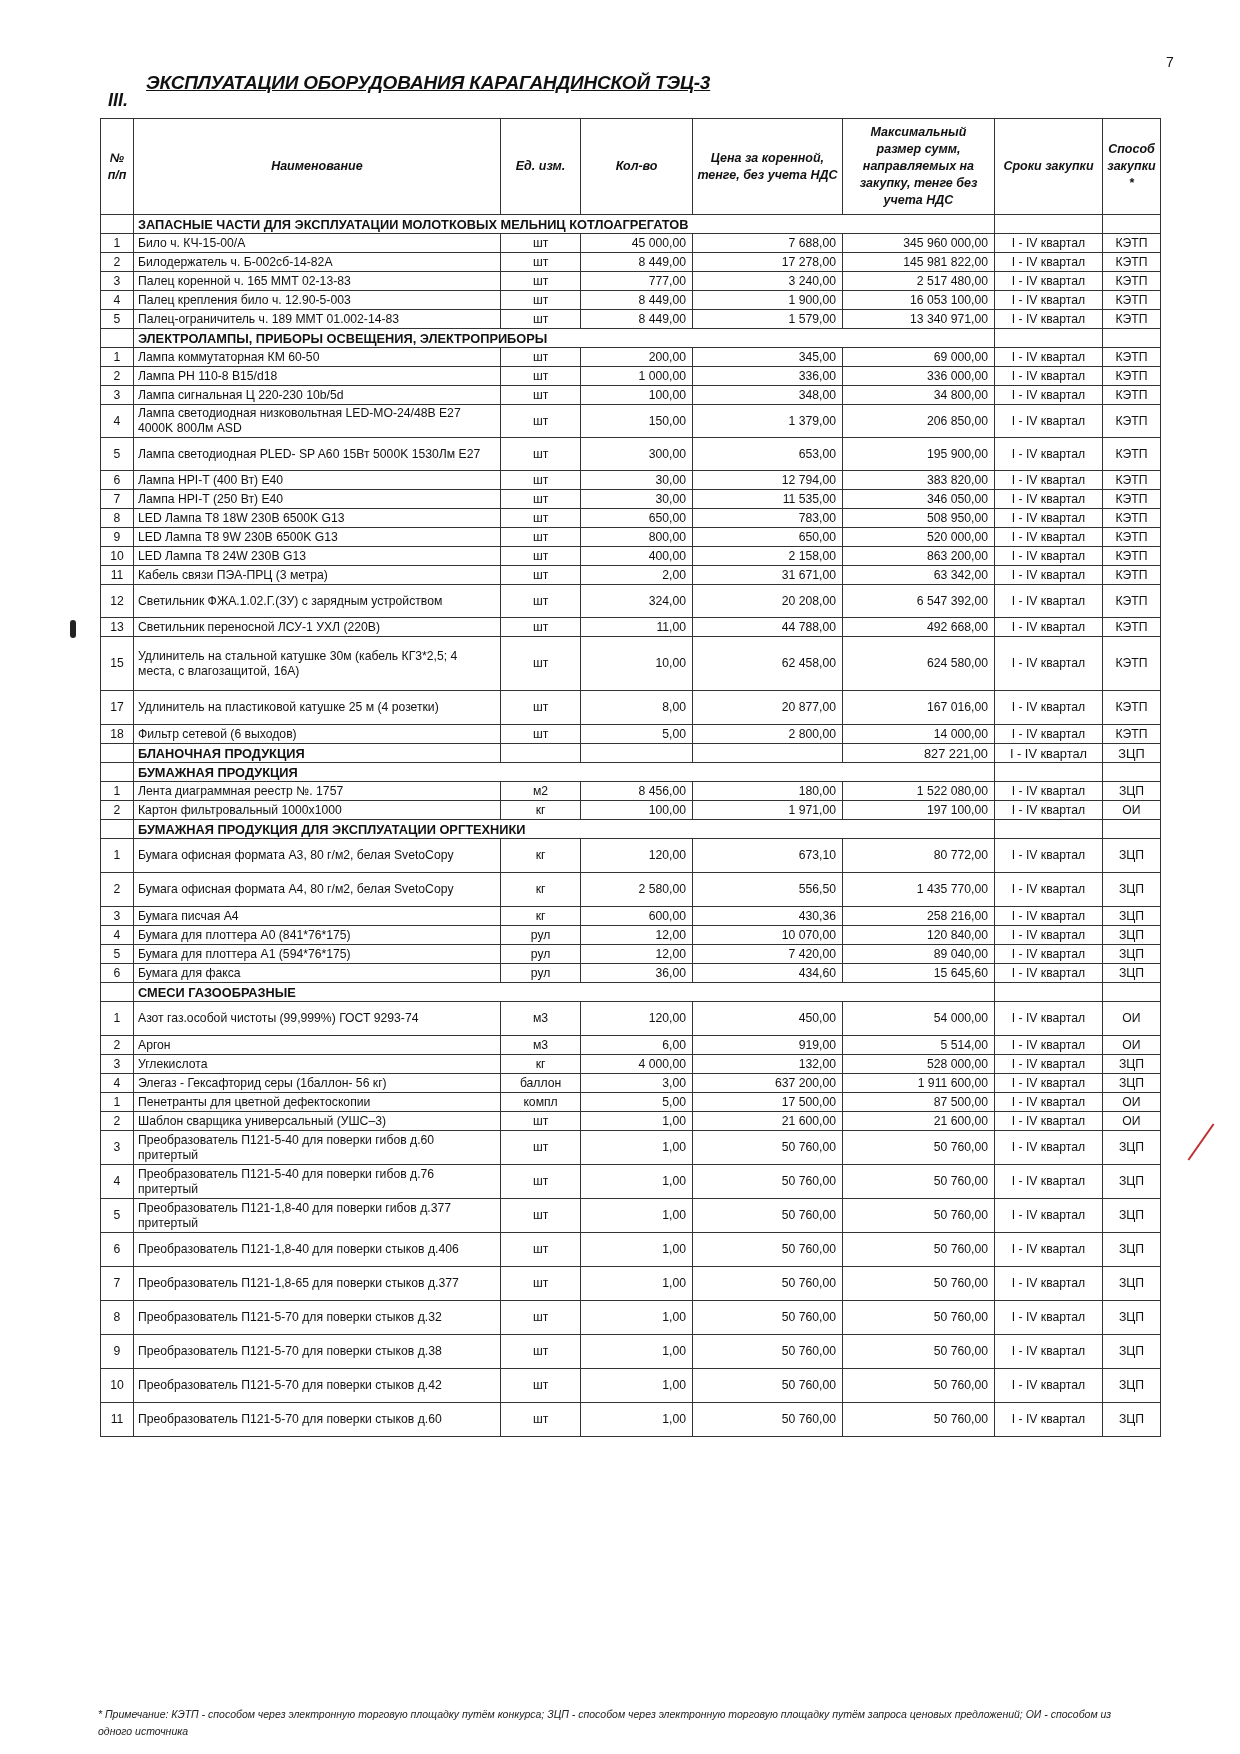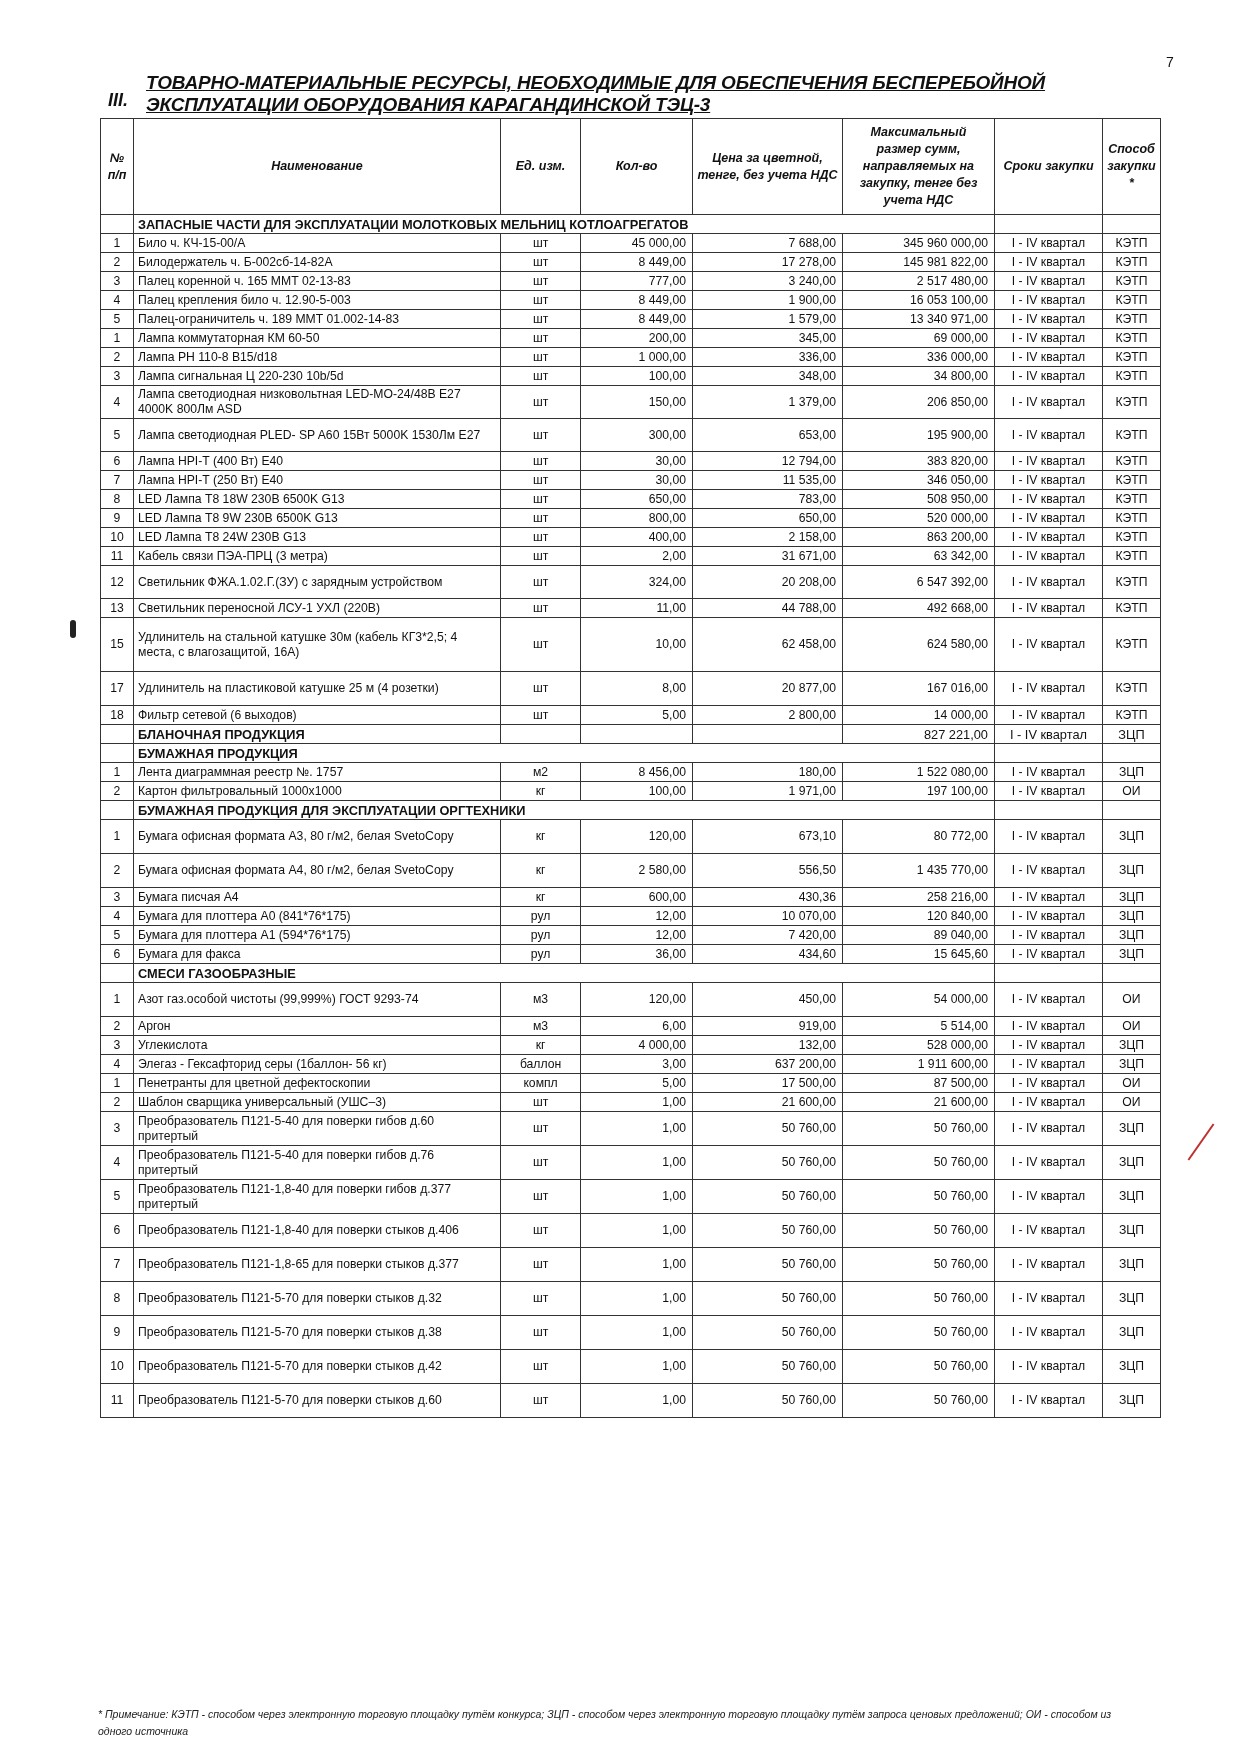--- a/index.html
+++ b/index.html
@@ -24,21 +24,20 @@
   .pen-mark { position:absolute; left:1200px; top:1120px; width:2px; height:44px; background:#c03030; transform:rotate(35deg); }
 </style>
 </head>
 <body>
 
 <div class="page-number">7</div>
 
 <div class="title-wrap">
   <div class="roman">III.</div>
   <div class="title">
-    <div>ТОВАРНО-МАТЕРИАЛЬНЫЕ РЕСУРСЫ, НЕОБХОДИМЫЕ ДЛЯ ОБЕСПЕЧЕНИЯ БЕСПЕРЕБОЙНОЙ</div>
     <div>ЭКСПЛУАТАЦИИ ОБОРУДОВАНИЯ КАРАГАНДИНСКОЙ ТЭЦ-3</div>
   </div>
 </div>
 
 <div class="table-wrap">
   <table>
     <colgroup>
       <col style="width:33px">
       <col style="width:355px">
       <col style="width:78px">
@@ -47,21 +46,21 @@
       <col style="width:152px">
       <col style="width:108px">
       <col style="width:58px">
     </colgroup>
     <thead>
       <tr style="height:96px">
         <th>№ п/п</th>
         <th>Наименование</th>
         <th>Ед. изм.</th>
         <th>Кол-во</th>
-        <th>Цена за цветной, тенге, без учета НДС</th>
+        <th>Цена за коренной, тенге, без учета НДС</th>
         <th>Максимальный размер сумм, направляемых на закупку, тенге без учета НДС</th>
         <th>Сроки закупки</th>
         <th>Способ закупки *</th>
       </tr>
     </thead>
     <tbody id="tbody">
         <tr class="section" style="height: 19px;">
           <td></td>
           <td class="sec-label" colspan="3">ЗАПАСНЫЕ ЧАСТИ ДЛЯ ЭКСПЛУАТАЦИИ МОЛОТКОВЫХ МЕЛЬНИЦ КОТЛОАГРЕГАТОВ</td>
           <td class="sec-gap" colspan="2"></td>
@@ -110,20 +109,27 @@
         </tr>
         <tr style="height: 19px;">
           <td class="num">5</td>
           <td>Палец-ограничитель ч. 189 ММТ 01.002-14-83</td>
           <td class="unit">шт</td>
           <td class="r">8 449,00</td>
           <td class="r">1 579,00</td>
           <td class="r">13 340 971,00</td>
           <td class="c">I - IV квартал</td>
           <td class="c">КЭТП</td>
+        </tr>
+        <tr class="section" style="height: 19px;">
+          <td></td>
+          <td class="sec-label" colspan="3">ЭЛЕКТРОЛАМПЫ, ПРИБОРЫ ОСВЕЩЕНИЯ, ЭЛЕКТРОПРИБОРЫ</td>
+          <td class="sec-gap" colspan="2"></td>
+          <td></td>
+          <td></td>
         </tr>
         <tr style="height: 19px;">
           <td class="num">1</td>
           <td>Лампа коммутаторная КМ 60-50</td>
           <td class="unit">шт</td>
           <td class="r">200,00</td>
           <td class="r">345,00</td>
           <td class="r">69 000,00</td>
           <td class="c">I - IV квартал</td>
           <td class="c">КЭТП</td>

